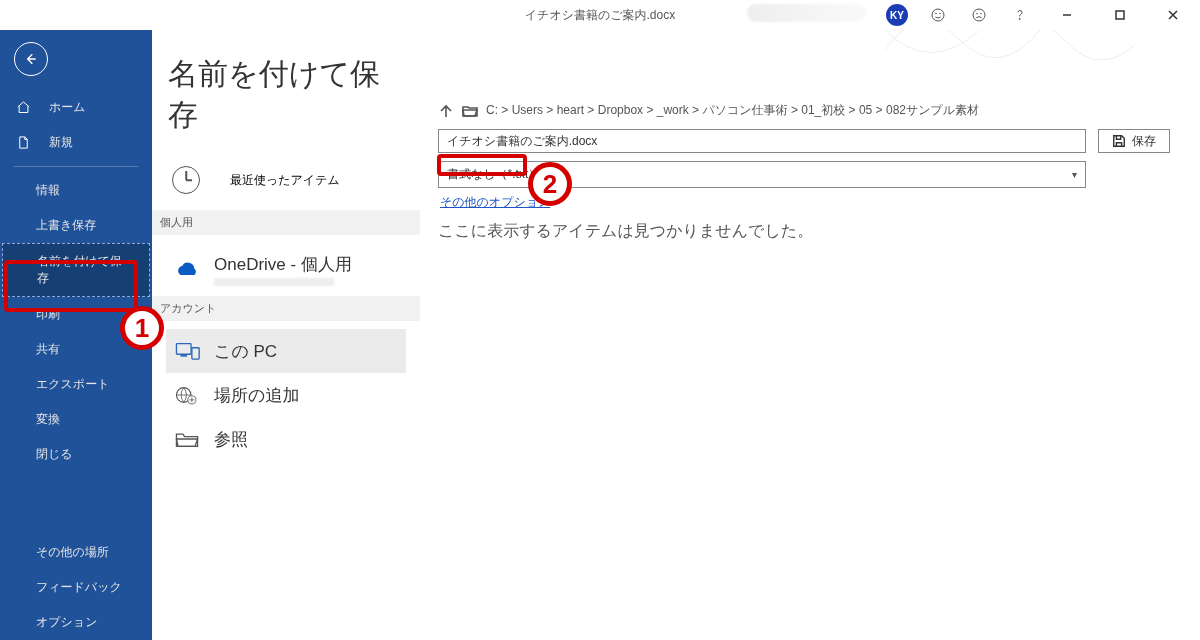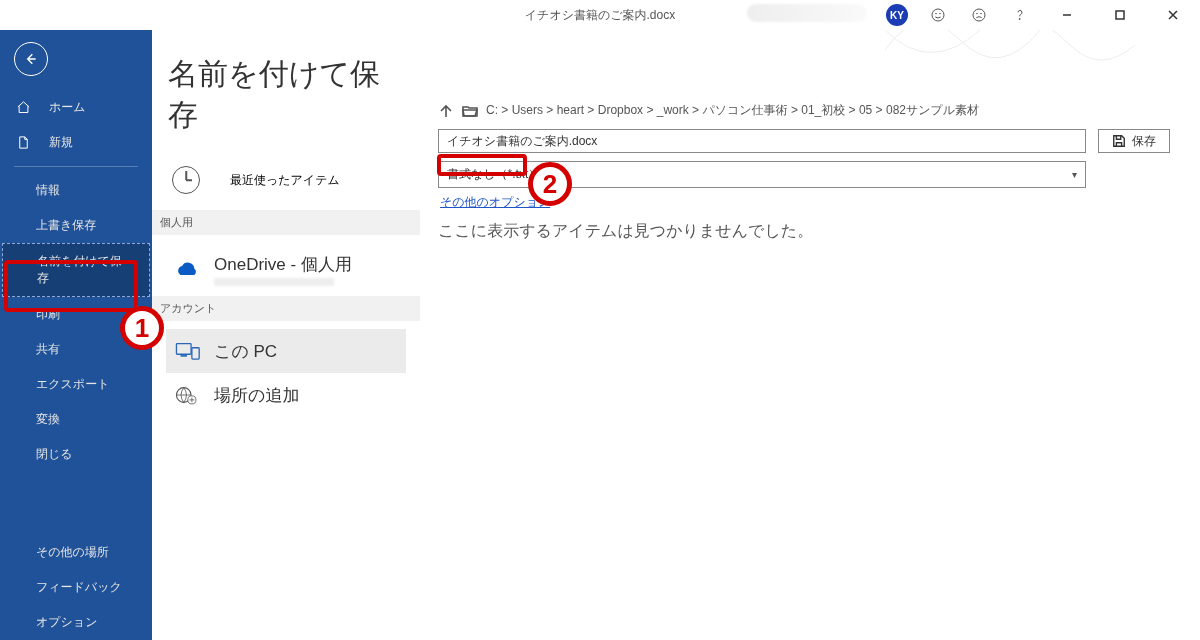--- a/index.html
+++ b/index.html
@@ -279,20 +279,29 @@
       <div class="loc-icon">
         <svg viewBox="0 0 32 24">
             <circle cx="12" cy="12" r="9" fill="none" stroke="#555" stroke-width="1.4"></circle>
             <path d="M3 12h18M12 3a14 14 0 0 1 0 18M12 3a14 14 0 0 0 0 18" stroke="#555" fill="none" stroke-width="1"></path>
             <circle cx="22" cy="18" r="5" fill="#fff" stroke="#555"></circle>
             <path d="M22 15v6M19 18h6" stroke="#555"></path>
           </svg>
       </div>
       <span>場所の追加</span>
     </div>
+    <div class="loc-item">
+      <div class="loc-icon">
+        <svg viewBox="0 0 32 24">
+            <path d="M3 6h8l2 3h16v12H3z" fill="none" stroke="#555" stroke-width="1.6"></path>
+            <path d="M3 12h26l-3 9H5z" fill="none" stroke="#555" stroke-width="1.6"></path>
+          </svg>
+      </div>
+      <span>参照</span>
+    </div>
   </div>
 
   <div class="main">
     <div class="pathrow">
       <span class="up-ic"><svg viewBox="0 0 16 16">
             <path d="M8 14V3M3 8l5-5 5 5"></path>
           </svg></span>
       <span class="fld-ic"><svg viewBox="0 0 16 16">
             <path d="M1 4h5l1 1h8v8H1z"></path>
             <path d="M1 7h14l-2 6H2z"></path>

